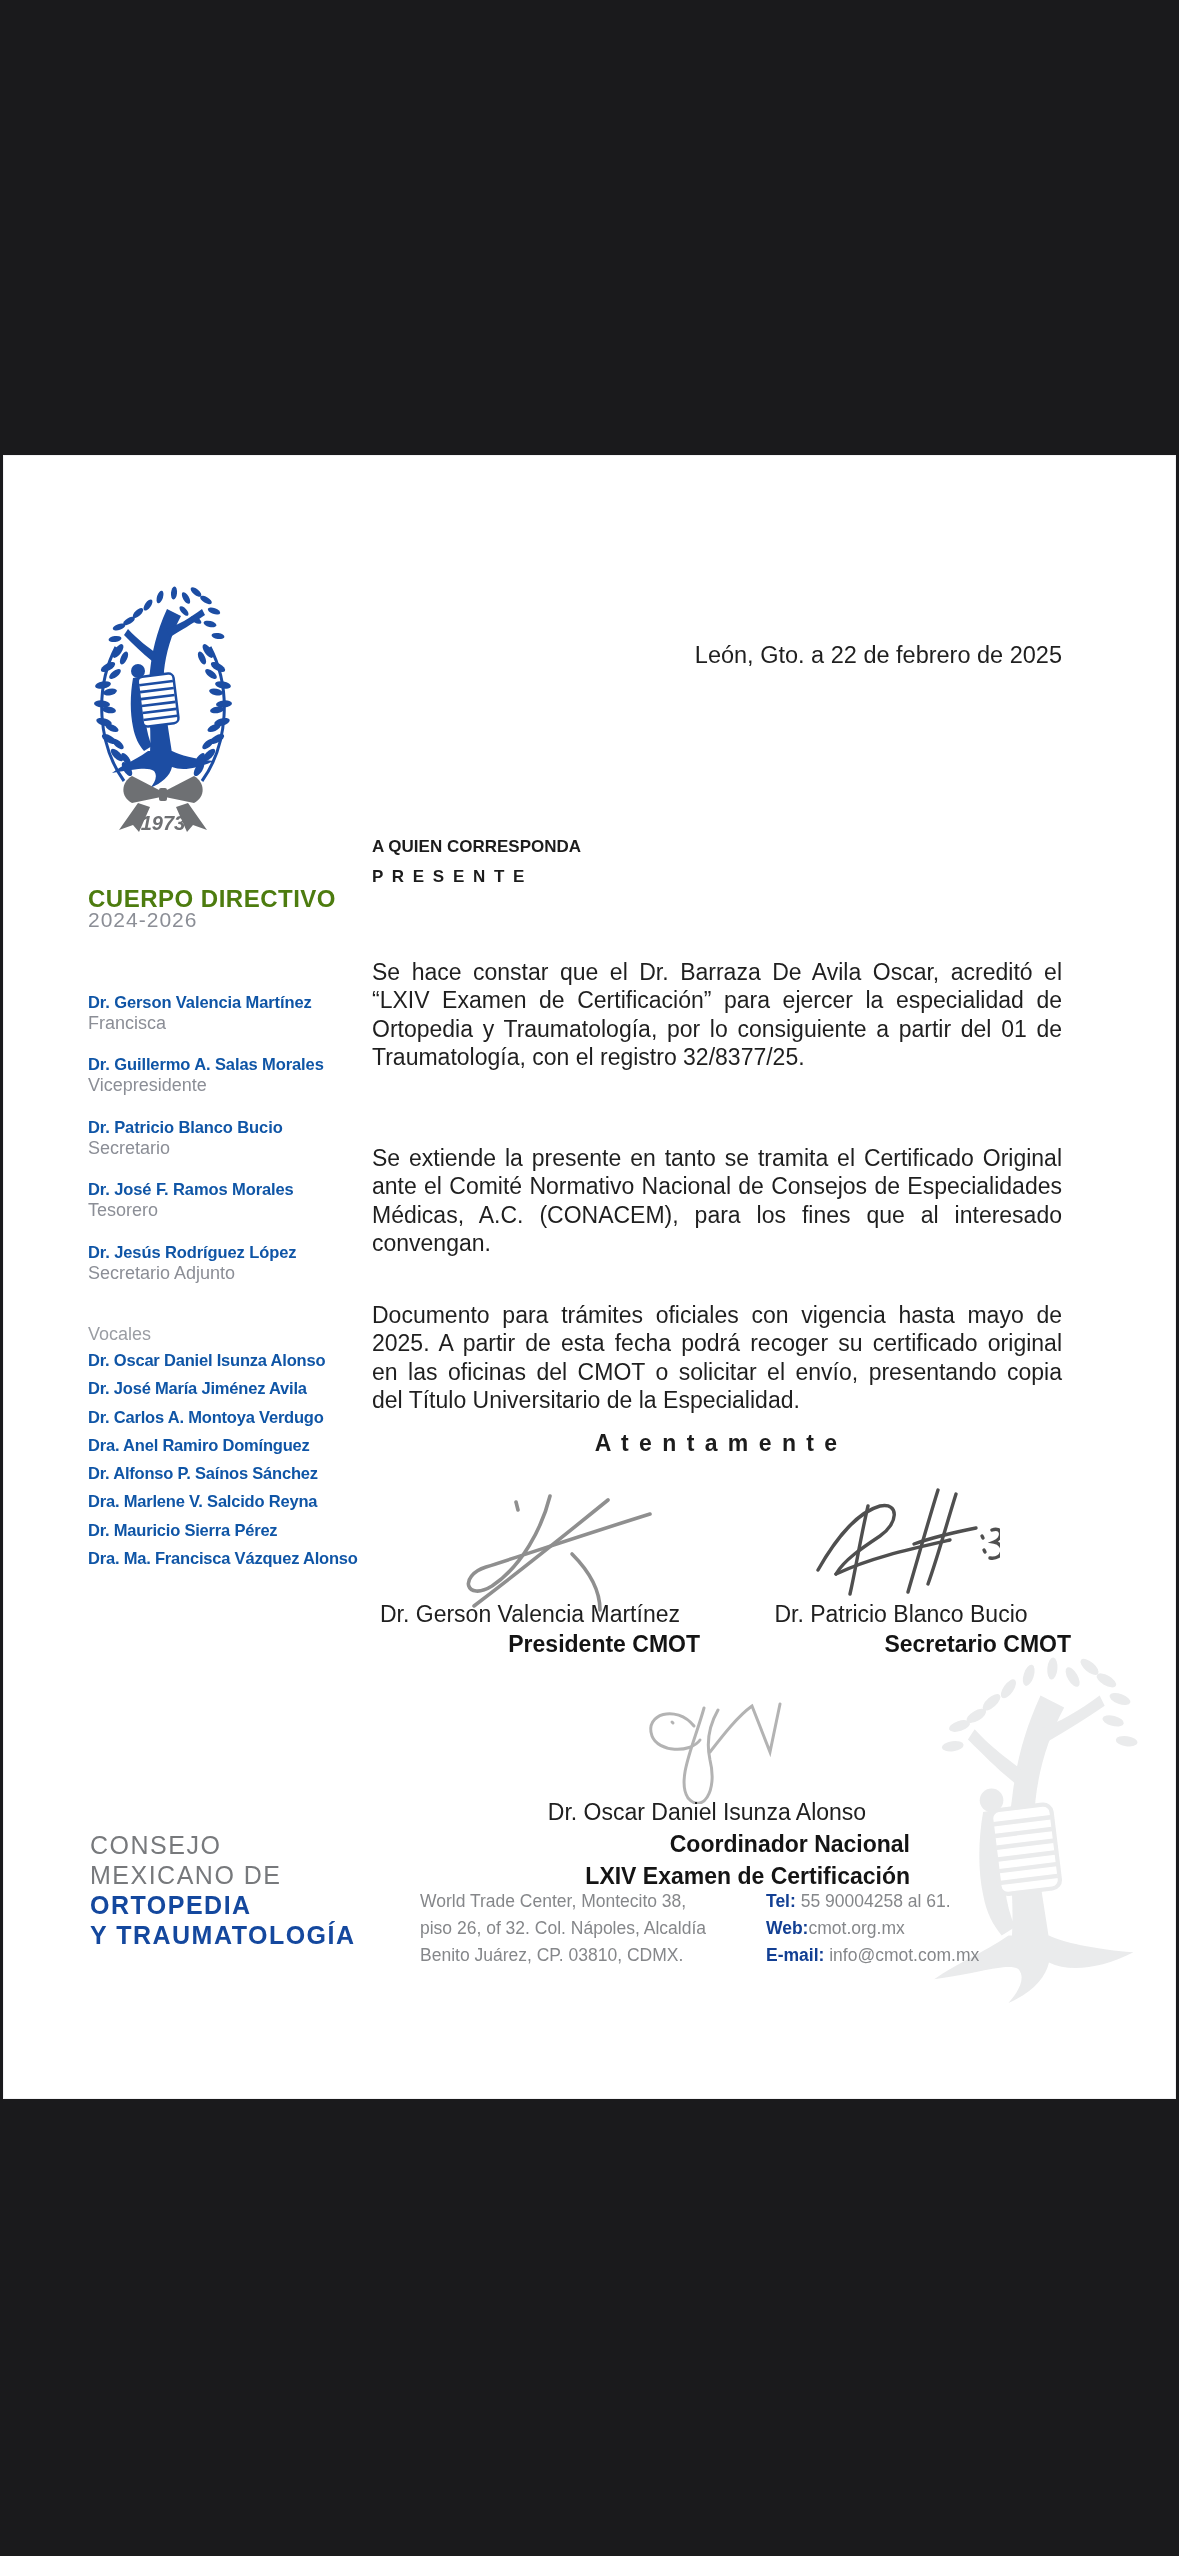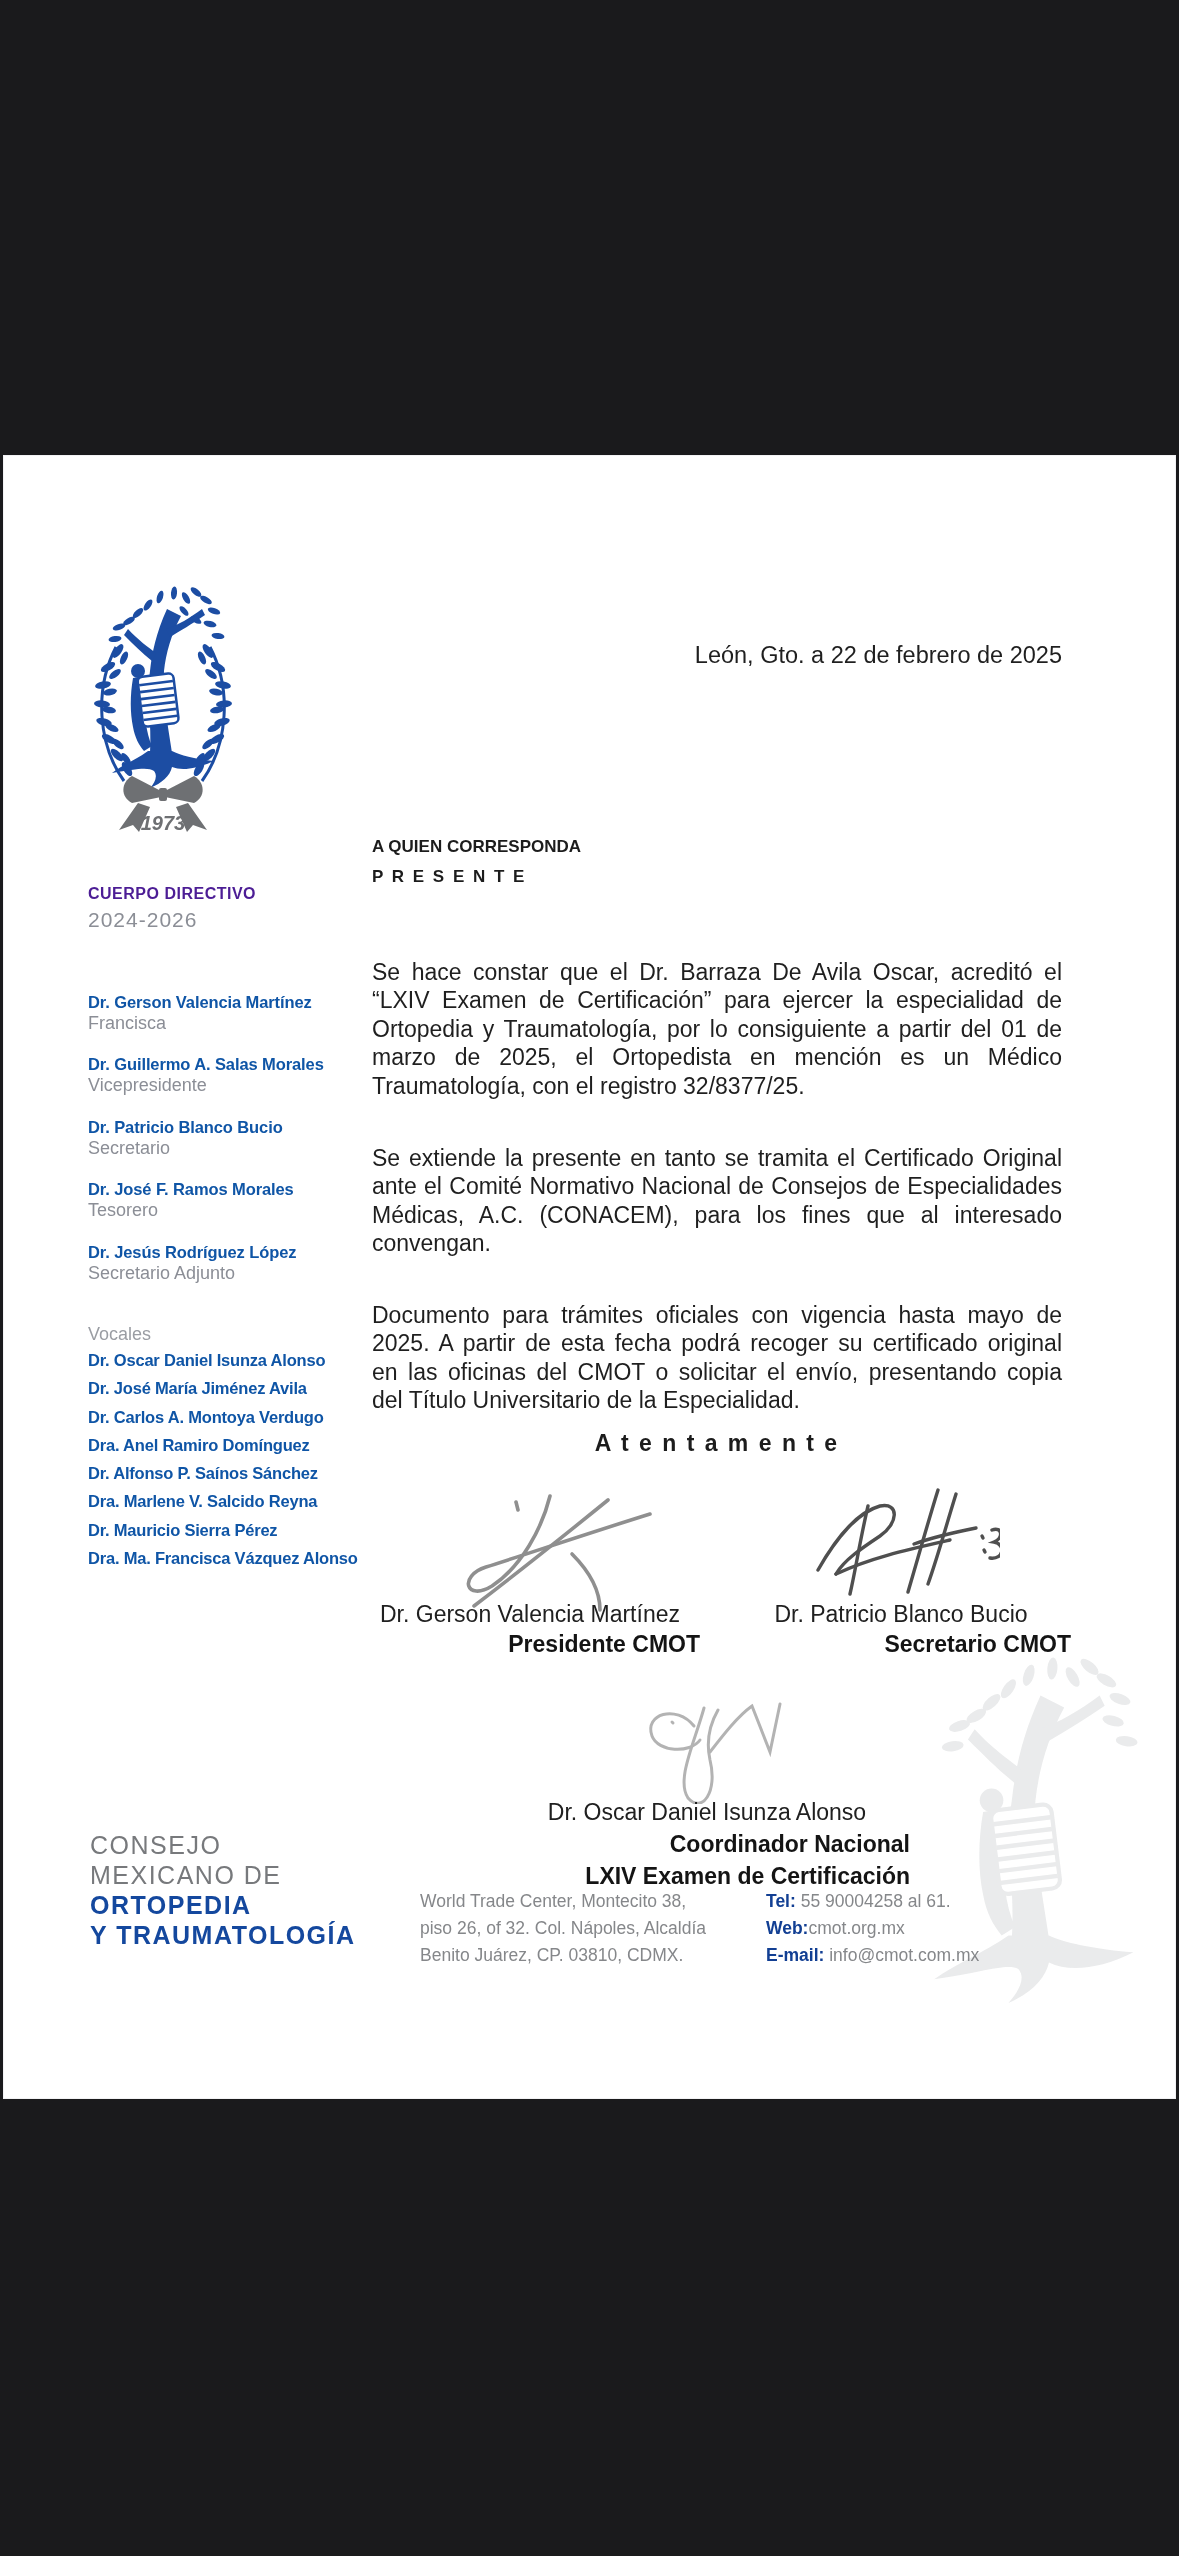--- a/index.html
+++ b/index.html
@@ -3,21 +3,21 @@
 <meta charset="utf-8">
 <style>
   html,body{margin:0;padding:0;background:#1a1a1c;}
   body{width:1179px;height:2556px;position:relative;overflow:hidden;
        font-family:"Liberation Sans","DejaVu Sans",sans-serif;}
   .page{position:absolute;left:4px;top:456px;width:1171px;height:1642px;
         background:#ffffff;box-shadow:0 0 0 1px #f2f2f4;}
   .abs{position:absolute;}
 
   
-  .board-title{left:84px;top:429px;font-size:16px;font-weight:bold;color:#4c1d95;letter-spacing:.5px;}
+  .board-title{left:84px;top:429px;font-size:24px;font-weight:bold;color:#4d7c0f;letter-spacing:.5px;}
   .board-term{left:84px;top:452px;font-size:21px;color:#8b8e96;letter-spacing:1px;}
   .members{left:84px;top:536px;width:270px;}
   .member{height:62.4px;}
   .m-name{font-size:16.5px;font-weight:bold;color:#0f55a6;letter-spacing:-0.1px;line-height:21px;}
   .m-role{font-size:18px;color:#8b8e96;line-height:21px;}
   .vocales-label{left:84px;top:868px;font-size:18px;color:#9a9da3;}
   .vocales{left:84px;top:890px;width:280px;}
   .vocal{font-size:16.5px;font-weight:bold;color:#0f55a6;line-height:28.3px;letter-spacing:-0.2px;white-space:nowrap;}
 
   
@@ -176,21 +176,20 @@
 
   <div class="abs main-col date-line">León, Gto. a 22 de febrero de 2025</div>
   <div class="abs main-col salutation">
     <div>A QUIEN CORRESPONDA</div>
     <div style="letter-spacing:2px;">P R E S E N T E</div>
   </div>
   <div class="abs main-col para p1">
       <div class="line"><span>Se hace constar que el </span><span class="bold">Dr. Barraza De Avila Oscar,</span><span> acreditó el</span></div>
       <div class="line"><span class="bold">“LXIV Examen de Certificación”</span><span> para ejercer la especialidad de</span></div>
       <div class="line"><span>Ortopedia y Traumatología, por lo consiguiente a partir del 01 de</span></div>
-      <div class="line"><span>marzo de 2025, el Ortopedista en mención es un Médico</span></div>
       <div class="line last"><span>Traumatología, con el registro </span><span class="bold">32/8377/25.</span></div>
     </div>
   <div class="abs main-col para p2">
       <div class="line"><span>Se extiende la presente en tanto se tramita el Certificado Original</span></div>
       <div class="line"><span>ante el Comité Normativo Nacional de Consejos de Especialidades</span></div>
       <div class="line"><span>Médicas, A.C. (CONACEM), para los fines que al interesado</span></div>
       <div class="line last"><span>convengan.</span></div>
     </div>
   <div class="abs main-col para p3">
       <div class="line"><span>Documento para trámites oficiales con vigencia hasta mayo de</span></div>

